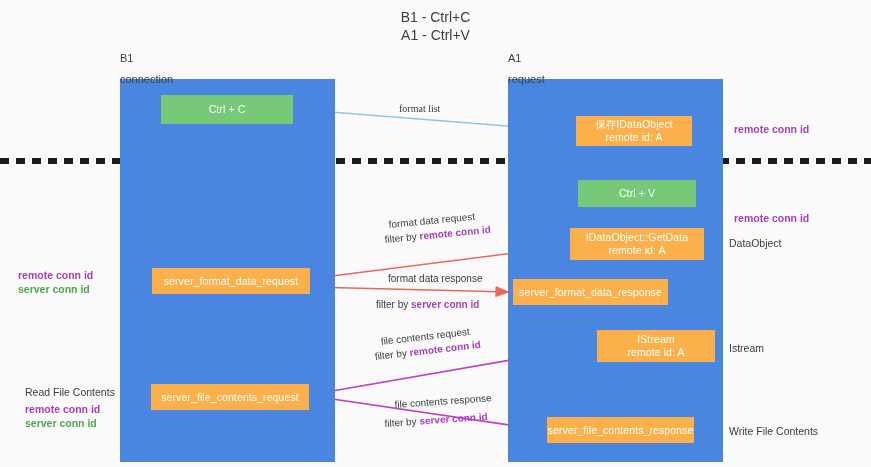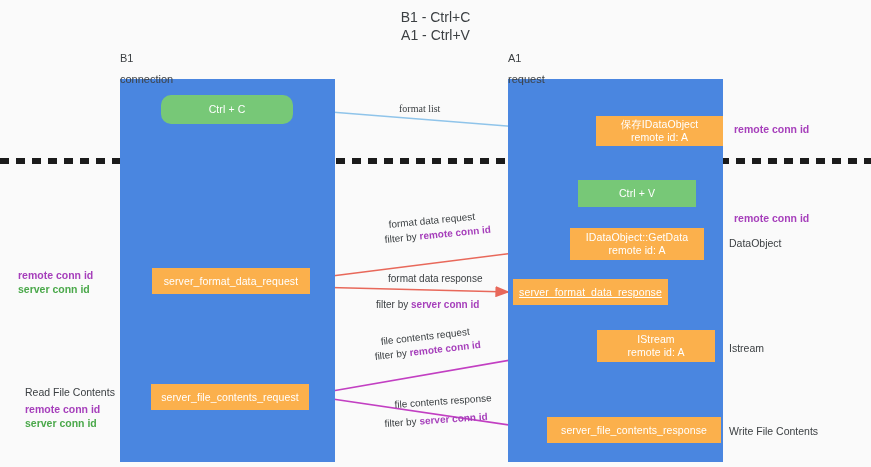--- a/index.html
+++ b/index.html
@@ -64,29 +64,29 @@
     text-align: center;
     color: #ffffff;
     font-size: 10.5px;
     line-height: 13px;
     white-space: pre-line;
     letter-spacing: 0.1px;
   }
   .box.green { background: #77c877; }
   .box.orange { background: #fbb04c; }
 
-  #box-ctrlc      { left: 161px; top: 95px;  width: 132px; height: 29px; border-radius: 10px; }
-  #box-dataobject { left: 596px; top: 116px; width: 127px; height: 30px; }
+  #box-ctrlc      { left: 161px; top: 95px;  width: 132px; height: 29px; }
+  #box-dataobject { left: 576px; top: 116px; width: 116px; height: 30px; }
   #box-ctrlv      { left: 578px; top: 180px; width: 118px; height: 27px; }
   #box-getdata    { left: 570px; top: 228px; width: 134px; height: 32px; }
   #box-fmt-req    { left: 152px; top: 268px; width: 158px; height: 26px; }
-  #box-fmt-res    { left: 513px; top: 279px; width: 155px; height: 26px; text-decoration: underline; }
+  #box-fmt-res    { left: 513px; top: 279px; width: 155px; height: 26px; }
   #box-istream    { left: 597px; top: 330px; width: 118px; height: 32px; }
   #box-file-req   { left: 151px; top: 384px; width: 158px; height: 26px; }
-  #box-file-res   { left: 547px; top: 417px; width: 174px; height: 26px; }
+  #box-file-res   { left: 547px; top: 417px; width: 147px; height: 26px; }
 
   
   .side-note {
     font-size: 10.5px;
     line-height: 14px;
   }
   .purple { color: #a63fbb; font-weight: bold; }
   .green-txt { color: #4aa84a; font-weight: bold; }
   .plain { color: #3c4043; }
 

